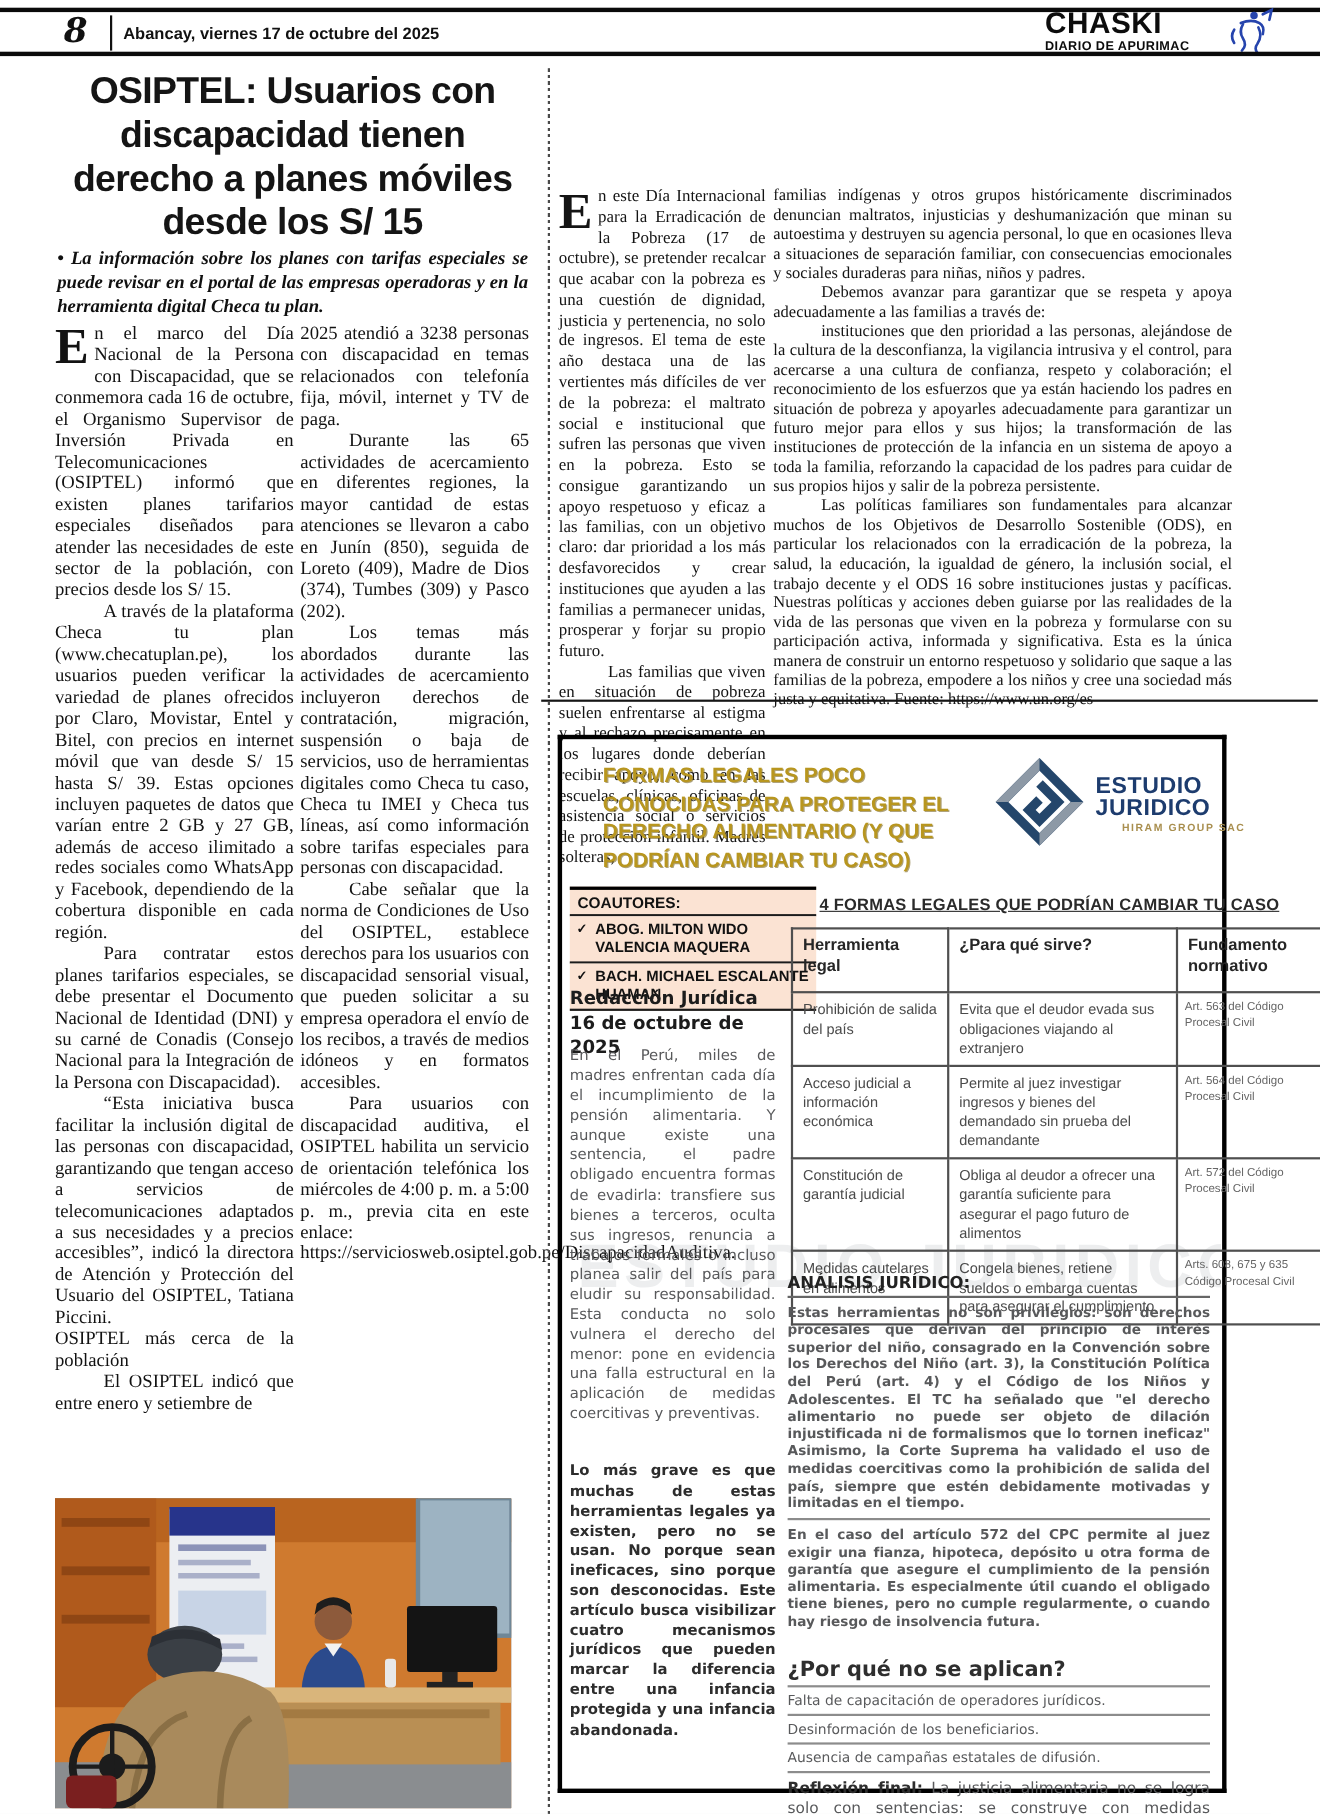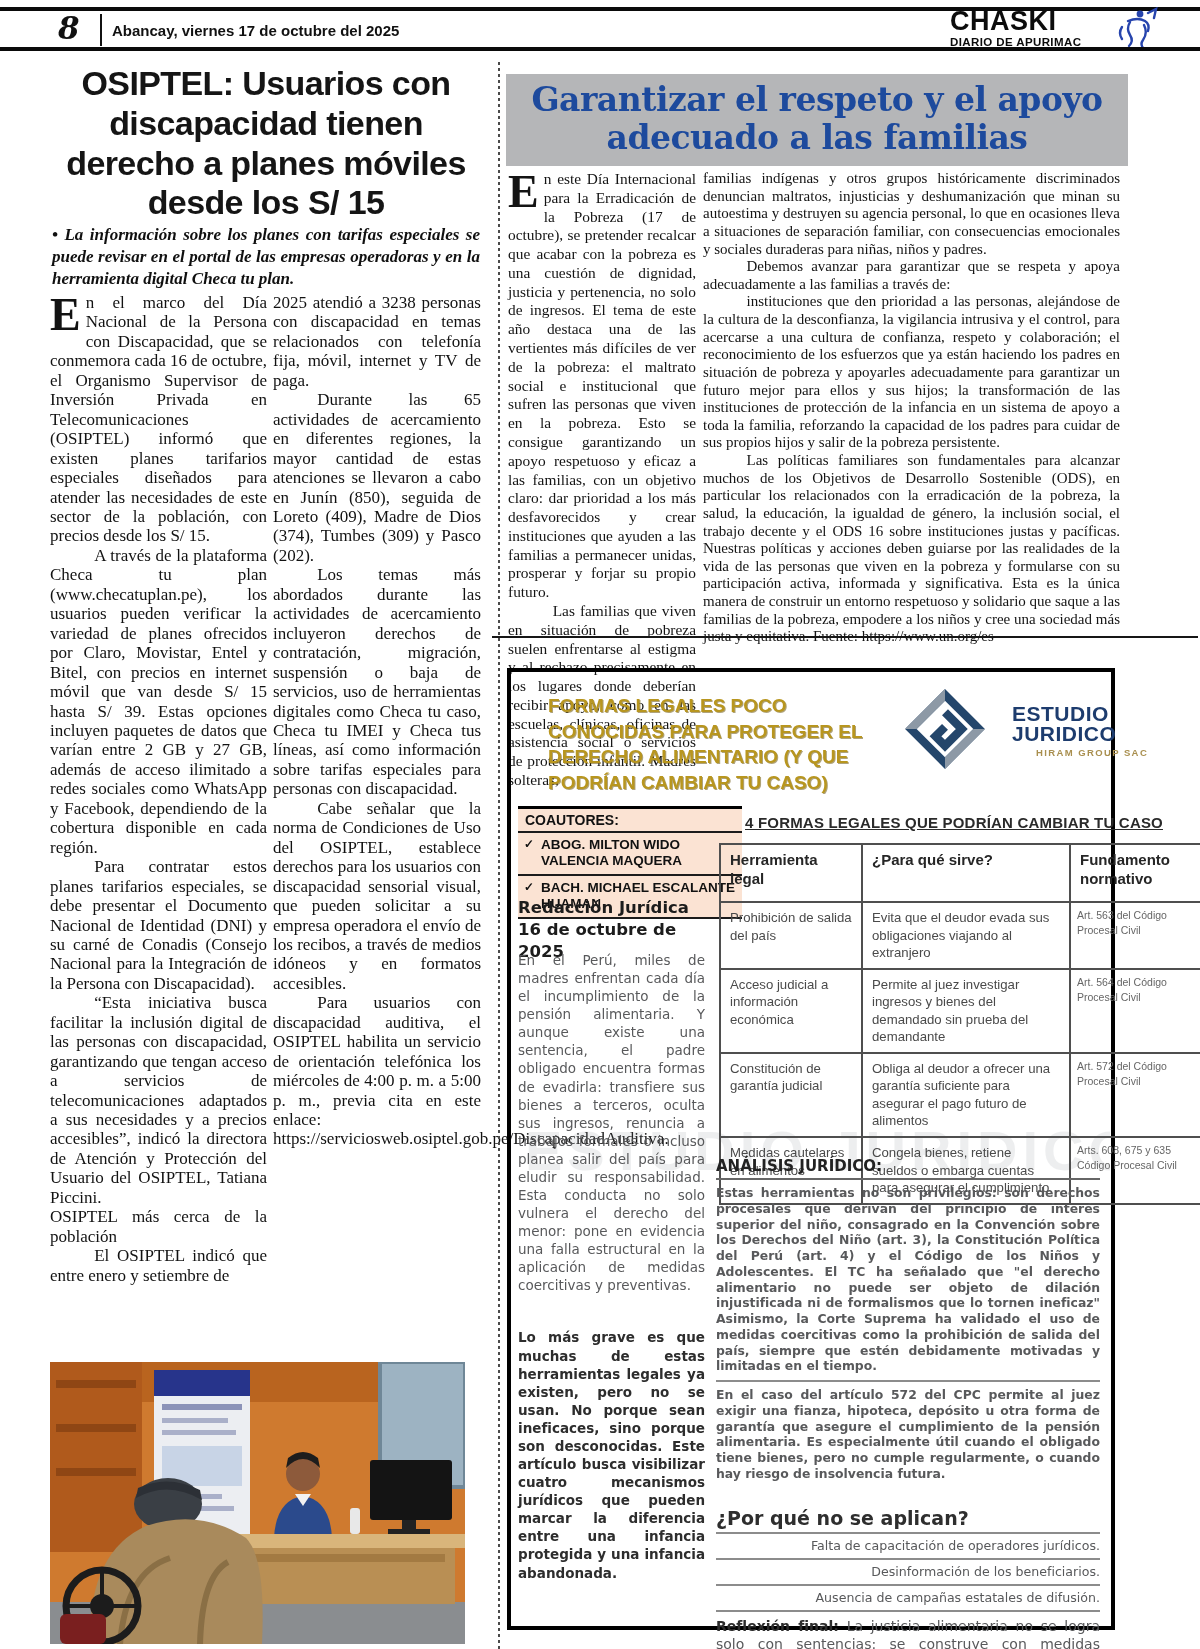--- a/index.html
+++ b/index.html
@@ -53,21 +53,21 @@
   #lb-right{left:1111px;top:668px;width:4px;height:962px;}
   #lb-bottom{left:507px;top:1626px;width:608px;height:4px;}
 
   #wm{position:absolute;left:525px;top:1118px;width:585px;z-index:0;
       font:700 56px "Liberation Sans",sans-serif;color:#8f959c;opacity:.15;
       letter-spacing:5px;white-space:nowrap;overflow:hidden;}
 
   #lg-title{position:absolute;left:524px;top:693px;width:356px;z-index:2;
             font:800 19px/1.35 "Liberation Sans",sans-serif;color:#b8961f;
             text-shadow:1px 1px 0 rgba(110,88,16,.55);margin-left:24px;}
-  #lg-logo{position:absolute;left:903px;top:687px;z-index:2;display:flex;align-items:center;gap:25px;}
+  #lg-logo{position:absolute;left:903px;top:687px;z-index:2;display:flex;align-items:center;gap:9px;}
   #lg-logo .t1{font:800 21px/0.95 "Liberation Sans",sans-serif;color:#1d3c6e;letter-spacing:.5px;}
   #lg-logo .t2{font:700 9.5px "Liberation Sans",sans-serif;color:#a98f4f;letter-spacing:1.4px;margin-top:3px;padding-left:24px;}
 
   #lg-co{position:absolute;left:518px;top:806px;width:224px;z-index:2;font-family:"Liberation Sans",sans-serif;}
   #lg-co .co-h{background:#fbe3d3;border-top:3px solid #000;border-bottom:2px solid #1b1b1b;
                font-size:14px;font-weight:700;padding:3px 7px;color:#111;}
   #lg-co .co-i{background:#fbe3d3;border-bottom:2px solid #1b1b1b;display:flex;gap:7px;
                font-size:13.5px;font-weight:700;line-height:1.22;padding:4px 5px 4px 6px;color:#111;}
   #lg-co .chk{font-size:12px;flex:0 0 auto;}
 
@@ -90,21 +90,21 @@
   #lg-table td{font-size:13.2px;line-height:1.33;color:#4a4a4a;}
   #lg-table td.basis{font-size:10.5px;line-height:1.45;color:#666;padding:5px 6px;}
   #lg-table col.c1{width:142px;} #lg-table col.c2{width:208px;} #lg-table col.c3{width:138px;}
 
   #lg-an{position:absolute;left:716px;top:1157px;width:384px;z-index:2;
          font-family:"DejaVu Sans",sans-serif;color:#58595b;}
   #lg-an .an-h{font-size:15px;font-weight:700;color:#222;padding-bottom:3px;border-bottom:2px solid #666;}
   #lg-an .an-p{font-size:12.4px;line-height:1.27;text-align:justify;margin:0;padding:5px 0 6px;font-weight:bold;}
   #lg-an .an-p.uline{border-bottom:2px solid #8c8c8c;}
   #lg-an .an-q{font-size:19px;font-weight:700;color:#2e2e2e;border-bottom:2px solid #8c8c8c;padding:3px 0 3px;margin-top:16px;}
-  #lg-an .an-item{font-size:12.6px;line-height:1.45;border-bottom:2px solid #8c8c8c;padding:3px 0 3px;text-align:right;}
+  #lg-an .an-item{font-size:12.6px;line-height:1.45;border-bottom:2px solid #8c8c8c;padding:3px 0 3px;}
   #lg-an .an-ref{font-size:14px;line-height:1.3;text-align:justify;padding-top:5px;}
   #lg-an .an-ref .lbl{font-weight:700;color:#2d2d2d;}
 </style>
 </head>
 <body>
 
 <div id="page">
 
   <div class="rule" id="rule-top" style="left:0;top:7px;width:1200px;height:4px;"></div>
   <div id="page-num">8</div>
@@ -194,21 +194,20 @@
       <circle cx="52" cy="244" r="36" fill="none" stroke="#1c1c1c" stroke-width="7"></circle>
       <circle cx="52" cy="244" r="12" fill="#1c1c1c"></circle>
       <line x1="52" y1="208" x2="52" y2="280" stroke="#1c1c1c" stroke-width="4"></line>
       <line x1="16" y1="244" x2="88" y2="244" stroke="#1c1c1c" stroke-width="4"></line>
       <rect x="10" y="252" width="46" height="30" rx="6" fill="#7a1f1f"></rect>
     </svg>
   </div>
 
   <div id="vdiv"></div>
 
-  <div id="ra-title">Garantizar el respeto y el apoyo adecuado a las familias</div>
 
   <div id="ra-col1" class="ra">
     <p><span class="dropcap">E</span><span>n este Día Internacional para la Erradicación de la Pobreza (17 de octubre), se pretender recalcar que acabar con la pobreza es una cuestión de dignidad, justicia y pertenencia, no solo de ingresos. El tema de este año destaca una de las vertientes más difíciles de ver de la pobreza: el maltrato social e institucional que sufren las personas que viven en la pobreza. Esto se consigue garantizando un apoyo respetuoso y eficaz a las familias, con un objetivo claro: dar prioridad a los más desfavorecidos y crear instituciones que ayuden a las familias a permanecer unidas, prosperar y forjar su propio futuro.</span></p>
     <p class="ind">Las familias que viven en situación de pobreza suelen enfrentarse al estigma y al rechazo precisamente en los lugares donde deberían recibir apoyo, como en las escuelas, clínicas, oficinas de asistencia social o servicios de protección infantil. Madres solteras,</p>
   </div>
   <div id="ra-col2" class="ra">
     <p>familias indígenas y otros grupos históricamente discriminados denuncian maltratos, injusticias y deshumanización que minan su autoestima y destruyen su agencia personal, lo que en ocasiones lleva a situaciones de separación familiar, con consecuencias emocionales y sociales duraderas para niñas, niños y padres.</p>
     <p class="ind">Debemos avanzar para garantizar que se respeta y apoya adecuadamente a las familias a través de:</p>
     <p class="ind">instituciones que den prioridad a las personas, alejándose de la cultura de la desconfianza, la vigilancia intrusiva y el control, para acercarse a una cultura de confianza, respeto y colaboración; el reconocimiento de los esfuerzos que ya están haciendo los padres en situación de pobreza y apoyarles adecuadamente para garantizar un futuro mejor para ellos y sus hijos; la transformación de las instituciones de protección de la infancia en un sistema de apoyo a toda la familia, reforzando la capacidad de los padres para cuidar de sus propios hijos y salir de la pobreza persistente.</p>
     <p class="ind">Las políticas familiares son fundamentales para alcanzar muchos de los Objetivos de Desarrollo Sostenible (ODS), en particular los relacionados con la erradicación de la pobreza, la salud, la educación, la igualdad de género, la inclusión social, el trabajo decente y el ODS 16 sobre instituciones justas y pacíficas. Nuestras políticas y acciones deben guiarse por las realidades de la vida de las personas que viven en la pobreza y formularse con su participación activa, informada y significativa. Esta es la única manera de construir un entorno respetuoso y solidario que saque a las familias de la pobreza, empodere a los niños y cree una sociedad más justa y equitativa. Fuente: https://www.un.org/es</p>

